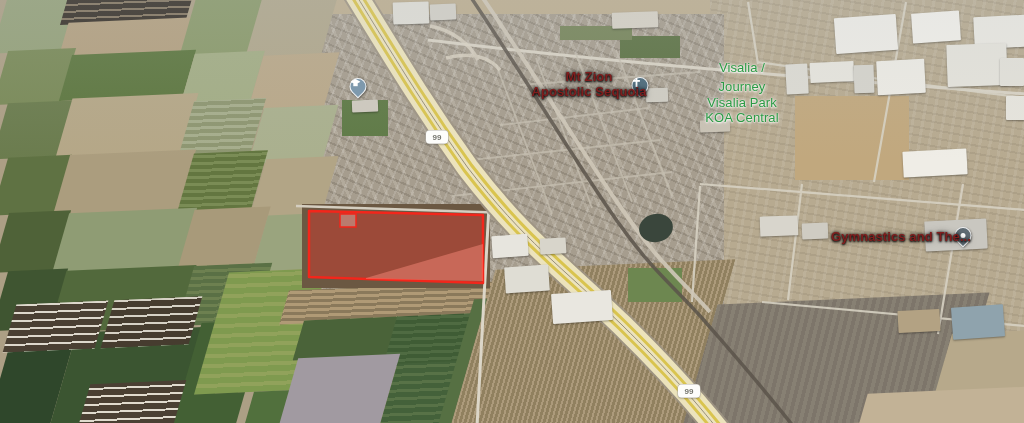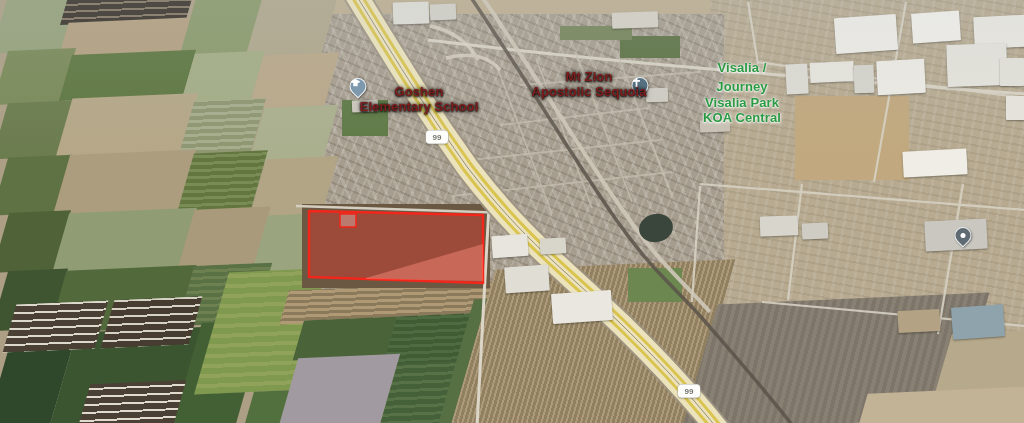--- a/index.html
+++ b/index.html
@@ -15,21 +15,21 @@
     #a69d8e;}
   .tex{background:
     repeating-linear-gradient(100deg, rgba(255,255,255,.08) 0 3px, rgba(0,0,0,0) 3px 10px),
     repeating-linear-gradient(10deg, rgba(80,70,55,.10) 0 2px, rgba(0,0,0,0) 2px 8px),
     #b7aa90;}
   .bl{position:absolute;border-radius:1px;box-shadow:0 1px 2px rgba(0,0,0,.35);}
   svg{position:absolute;left:0;top:0;display:block;}
   .lbl{position:absolute;transform:translate(-50%,-50%);text-align:center;white-space:nowrap;
        font-size:13px;font-weight:700;line-height:1.18;color:#7f1d1d;letter-spacing:.1px;
        text-shadow:0 1px 2px rgba(0,0,0,.95),0 0 3px rgba(0,0,0,.85),0 0 6px rgba(0,0,0,.5);}
-  .lbl.green{color:#2b9a44;font-weight:700;
+  .lbl.green{color:#2b9a44;font-weight:400;
        text-shadow:0 0 2px rgba(255,255,255,.95),0 1px 2px rgba(255,255,255,.9),0 0 5px rgba(255,255,255,.8);text-align:center;}
   .lbl .gap{margin-bottom:4px;}
   .pin{position:absolute;width:15px;height:15px;border-radius:50% 50% 50% 0;
        transform:translate(-50%,-100%) rotate(-45deg);
        border:1px solid rgba(255,255,255,.9);box-shadow:0 1px 2px rgba(0,0,0,.45);}
   .pg{position:absolute;inset:0;display:flex;align-items:center;justify-content:center;
       transform:rotate(45deg);}
   .dot{width:5px;height:5px;border-radius:50%;background:#fff;}
   .shield{position:absolute;transform:translate(-50%,-50%);min-width:18px;height:13px;padding:0 2px;
       background:#fdfdfb;border-radius:3.5px;color:#76766f;text-align:center;
@@ -170,33 +170,30 @@
           <rect x="0.6" y="2" width="6.8" height="1.8" fill="#fff"></rect>
         </svg>
     </span>
   </div>
   <div class="pin" style="left:963px;top:244px;background:#5f6b73">
     <span class="pg">
         <span class="dot"></span>
       </span>
   </div>
 
-  <div class="lbl" style="left:419px;top:99px">
-    <div>Goshen</div>
-    <div>Elementary School</div>
-  </div>
   <div class="lbl" style="left:589px;top:84px">
     <div>Mt Zion</div>
     <div>Apostolic Sequoia</div>
   </div>
   <div class="lbl green" style="left:742px;top:93px">
     <div class="gap">Visalia /</div>
     <div>Journey</div>
     <div>Visalia Park</div>
     <div>KOA Central</div>
   </div>
   <div class="lbl" style="left:901px;top:237px">
+    <div>Gymnastics and The...</div>
   </div>
 
   <div class="shield" style="left:437px;top:137px">99</div>
   <div class="shield" style="left:689px;top:391px">99</div>
 
 </div>
 
 </body></html>

